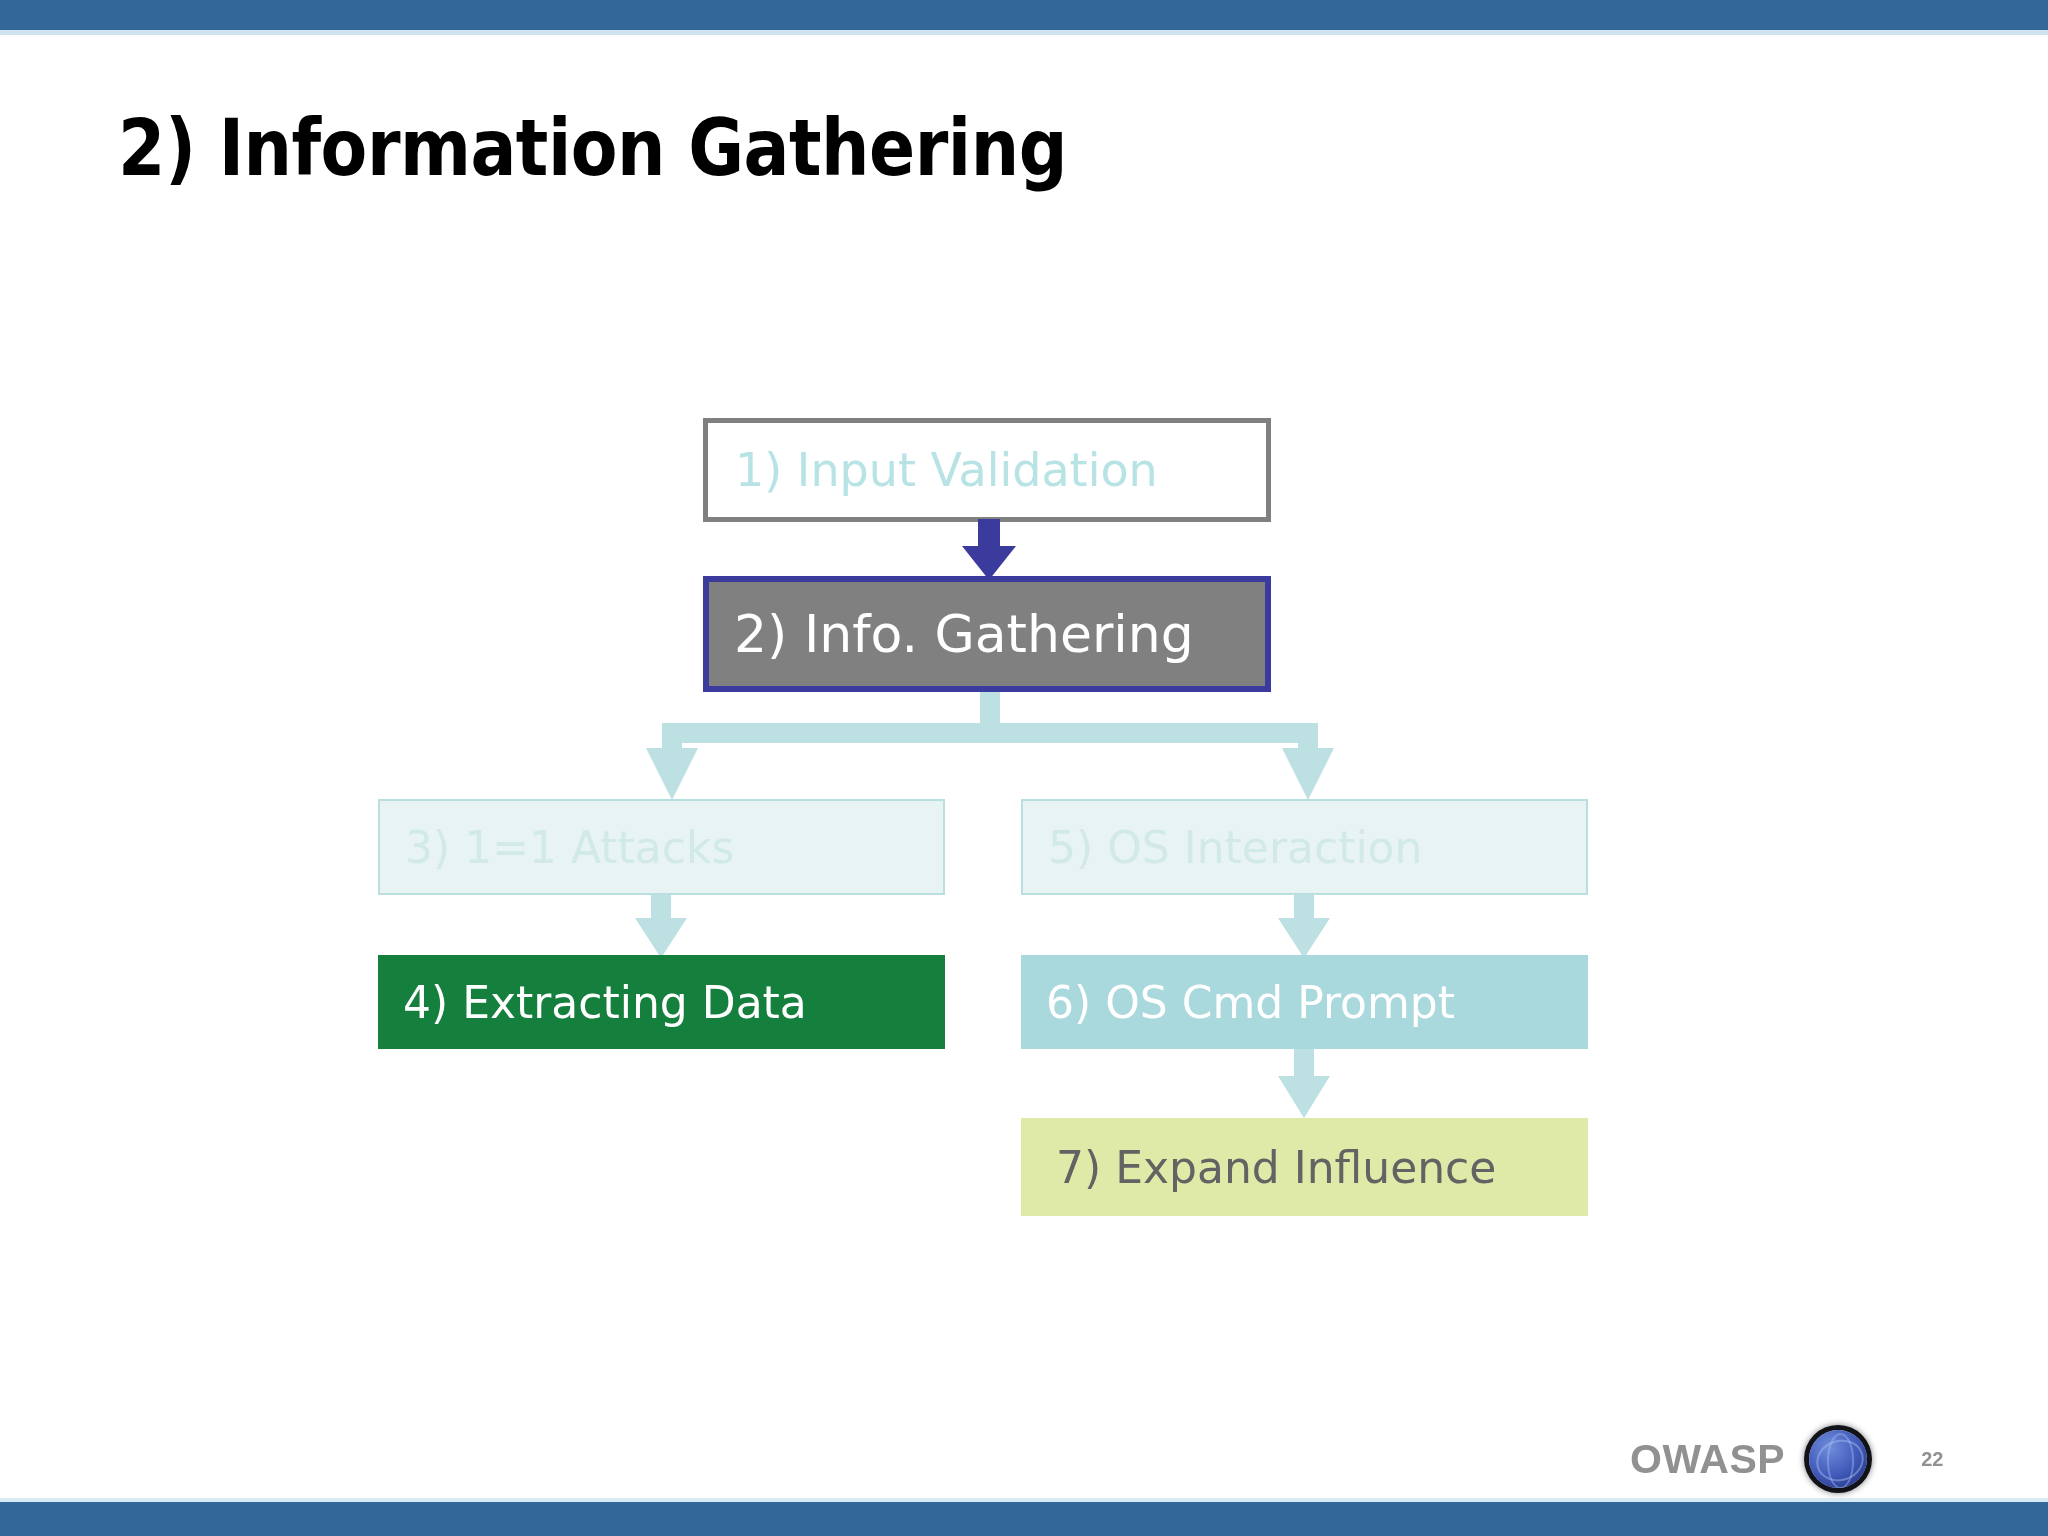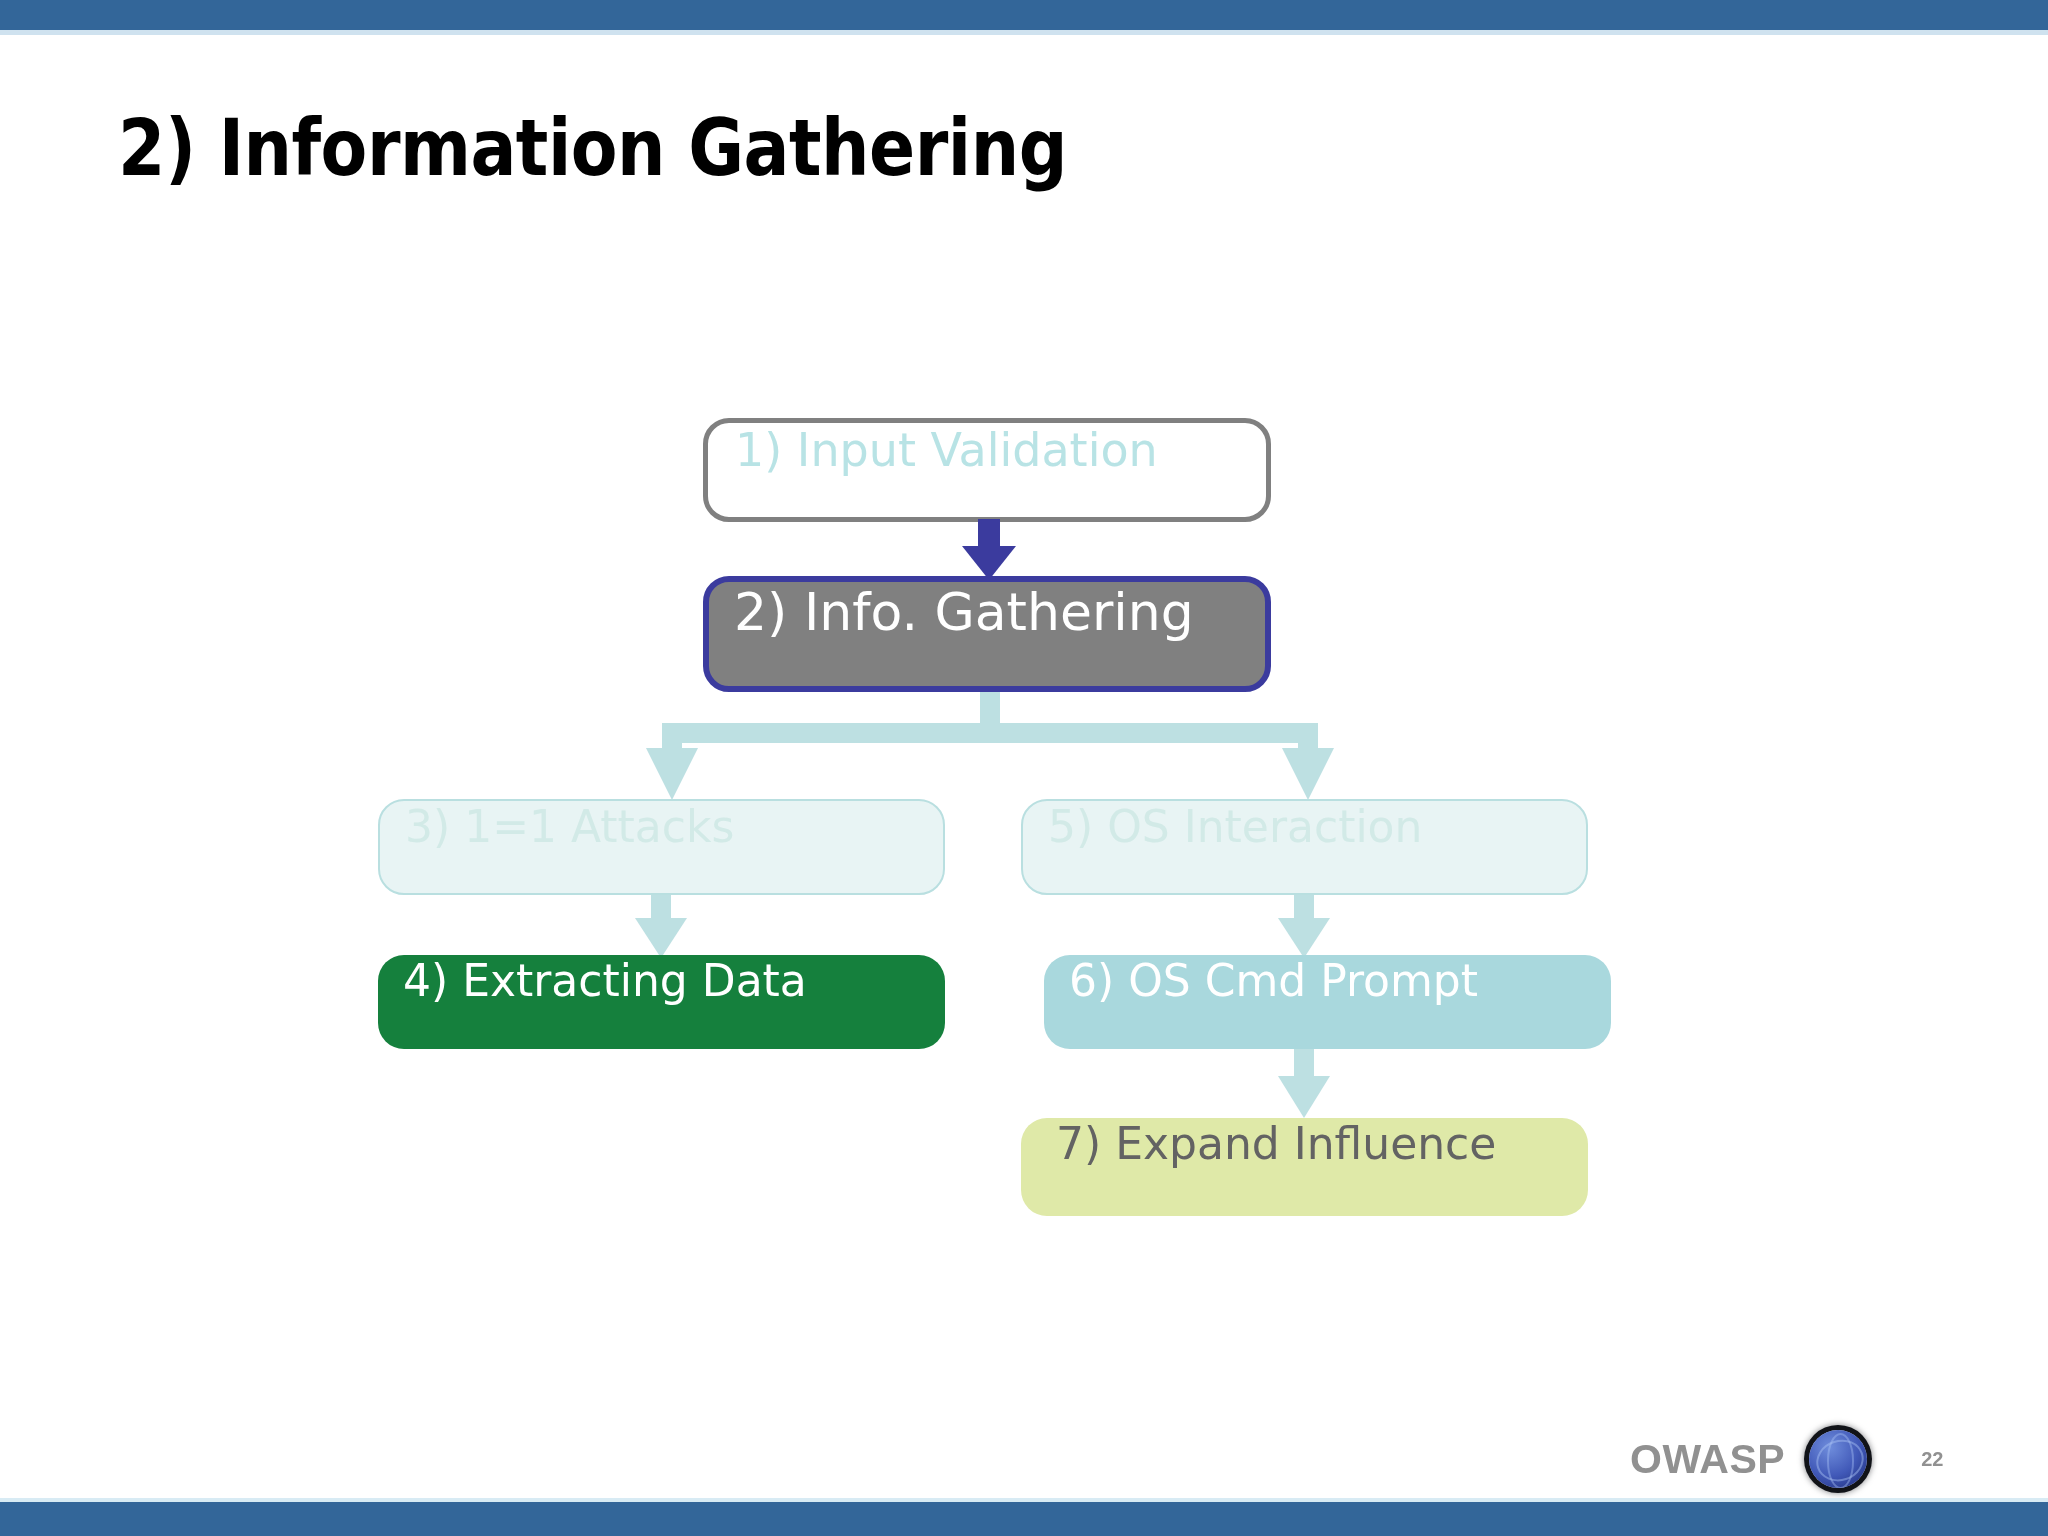--- a/index.html
+++ b/index.html
@@ -61,25 +61,24 @@
   .diagram {
     position: absolute;
     left: 0; top: 0;
     width: 2048px; height: 1536px;
   }
 
   .node {
     position: absolute;
     box-sizing: border-box;
     display: flex;
-    align-items: flex-start;
+    align-items: center;
     font-family: "DejaVu Sans", sans-serif;
     font-weight: normal;
     white-space: nowrap;
-    border-radius: 26px;
   }
 
   
   .node-1 {
     left: 703px; top: 418px;
     width: 568px; height: 104px;
     background: #ffffff;
     border: 5px solid #808080;
     color: #b8e3e5;
     font-size: 46px;
@@ -132,21 +131,20 @@
 
   
   .node-6 {
     left: 1021px; top: 955px;
     width: 567px; height: 94px;
     background: #a9d8dd;
     border: none;
     color: #ffffff;
     font-size: 44px;
     padding-left: 25px;
-    margin-left: 23px;
   }
 
   
   .node-7 {
     left: 1021px; top: 1118px;
     width: 567px; height: 98px;
     background: #dfe9a8;
     border: none;
     color: #636363;
     font-size: 44px;

